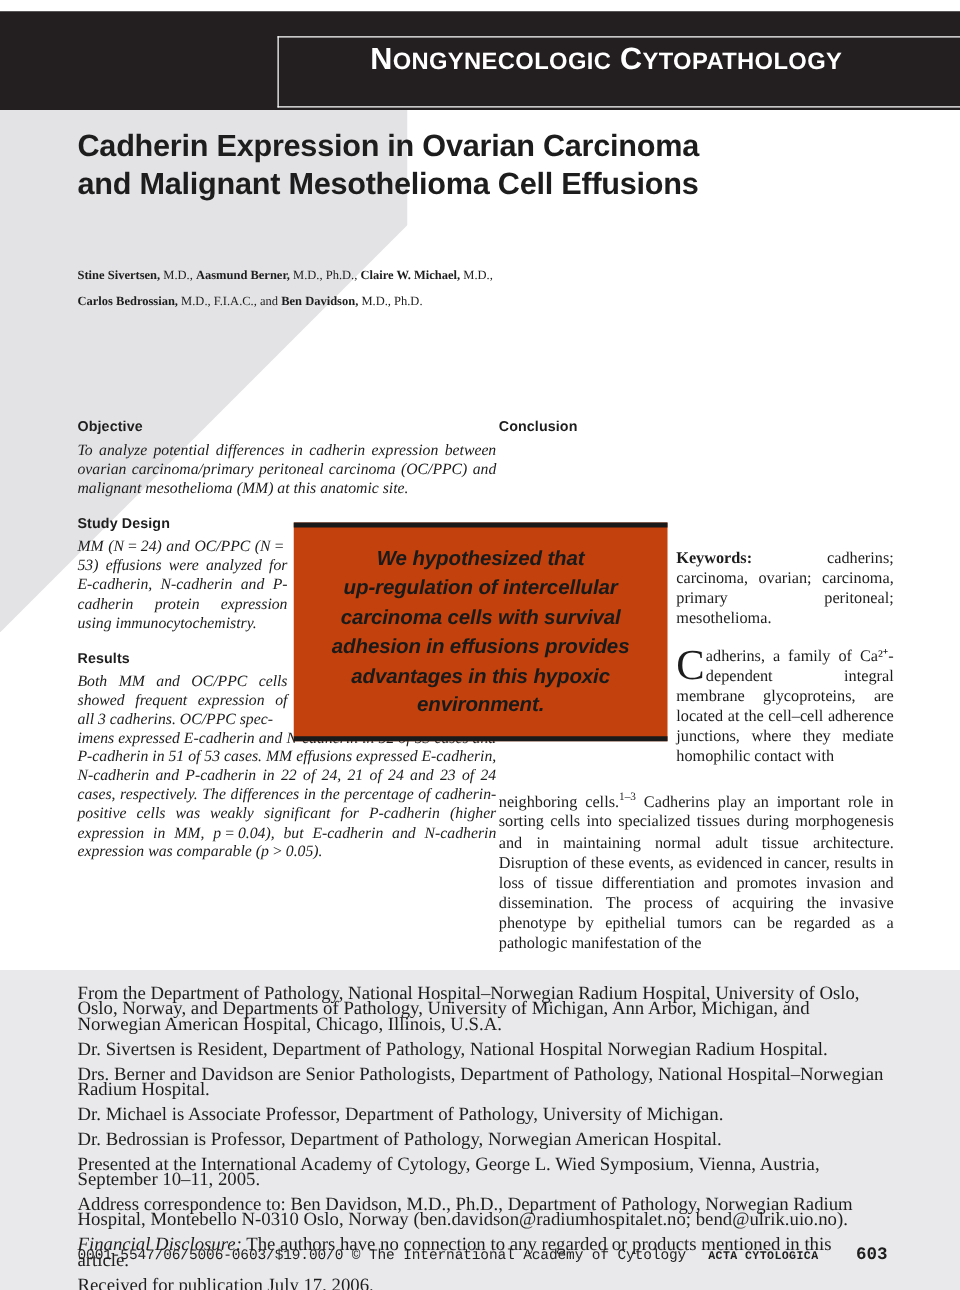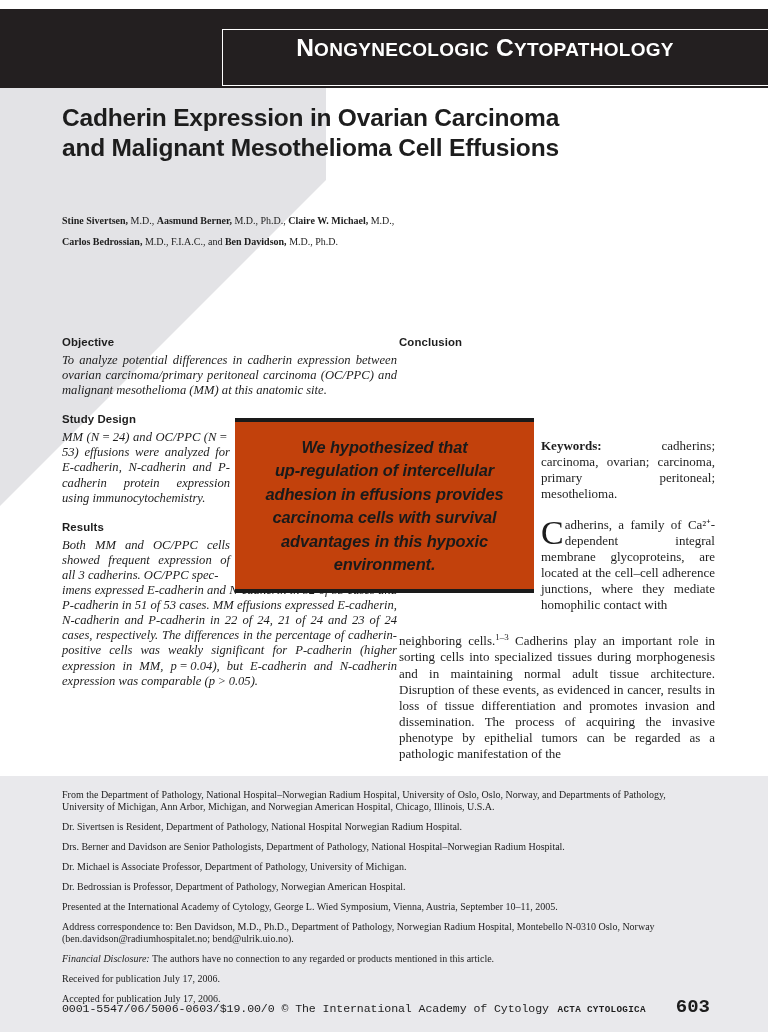--- a/index.html
+++ b/index.html
@@ -213,21 +213,21 @@
     background: #e9e9ec;
   }
   .footer-inner {
     position: absolute;
     left: 62px;
     top: 789px;
     width: 648px;
   }
   .fn {
     font-family: "Liberation Serif", serif;
-    font-size: 10px;
+    font-size: 15px;
     line-height: 12.4px;
     color: #1d1d1d;
     margin-bottom: 7.5px;
   }
   .fn i { }
   .imprint {
     position: absolute;
     left: 62px;
     top: 996px;
     width: 648px;
@@ -247,21 +247,21 @@
     gap: 30px;
   }
   .journal-name {
     font-size: 9.3px;
     font-weight: bold;
     letter-spacing: 0.3px;
     text-transform: uppercase;
     color: #1d1d1d;
   }
   .page-num {
-    font-size: 19px;
+    font-size: 14px;
     font-weight: bold;
     color: #1d1d1d;
   }
 </style>
 </head>
 <body>
 
 <div id="page">
 
   <div class="header-bar">
@@ -302,22 +302,22 @@
   <div class="rc-narrow">
     <div class="keywords"><b>Keywords:</b><span> cadherins; carcinoma, ovarian; carcinoma, primary peritoneal; mesothelioma.</span></div>
     <div class="spacer-14"></div>
     <div class="body-narrow"><span class="dropcap">C</span><span>adherins, a family of Ca²⁺-dependent integral membrane glycoproteins, are located at the cell–cell adherence junctions, where they mediate homophilic contact with</span></div>
   </div>
 
   <div class="pullquote">
     <div class="pullquote-text">
       <div>We hypothesized that</div>
       <div>up-regulation of intercellular</div>
+      <div>carcinoma cells with survival</div>
       <div>adhesion in effusions provides</div>
-      <div>carcinoma cells with survival</div>
       <div>advantages in this hypoxic</div>
       <div>environment.</div>
     </div>
   </div>
 
   <div class="body-wide"><span>neighboring cells.</span><sup>1–3</sup><span> Cadherins play an important role in sorting cells into specialized tissues during morphogenesis and in maintaining normal adult tissue architecture. Disruption of these events, as evidenced in cancer, results in loss of tissue differentiation and promotes invasion and dissemination. The process of acquiring the invasive phenotype by epithelial tumors can be regarded as a pathologic manifestation of the</span></div>
 
   <div class="footer-band"></div>
 
   <div class="footer-inner">

